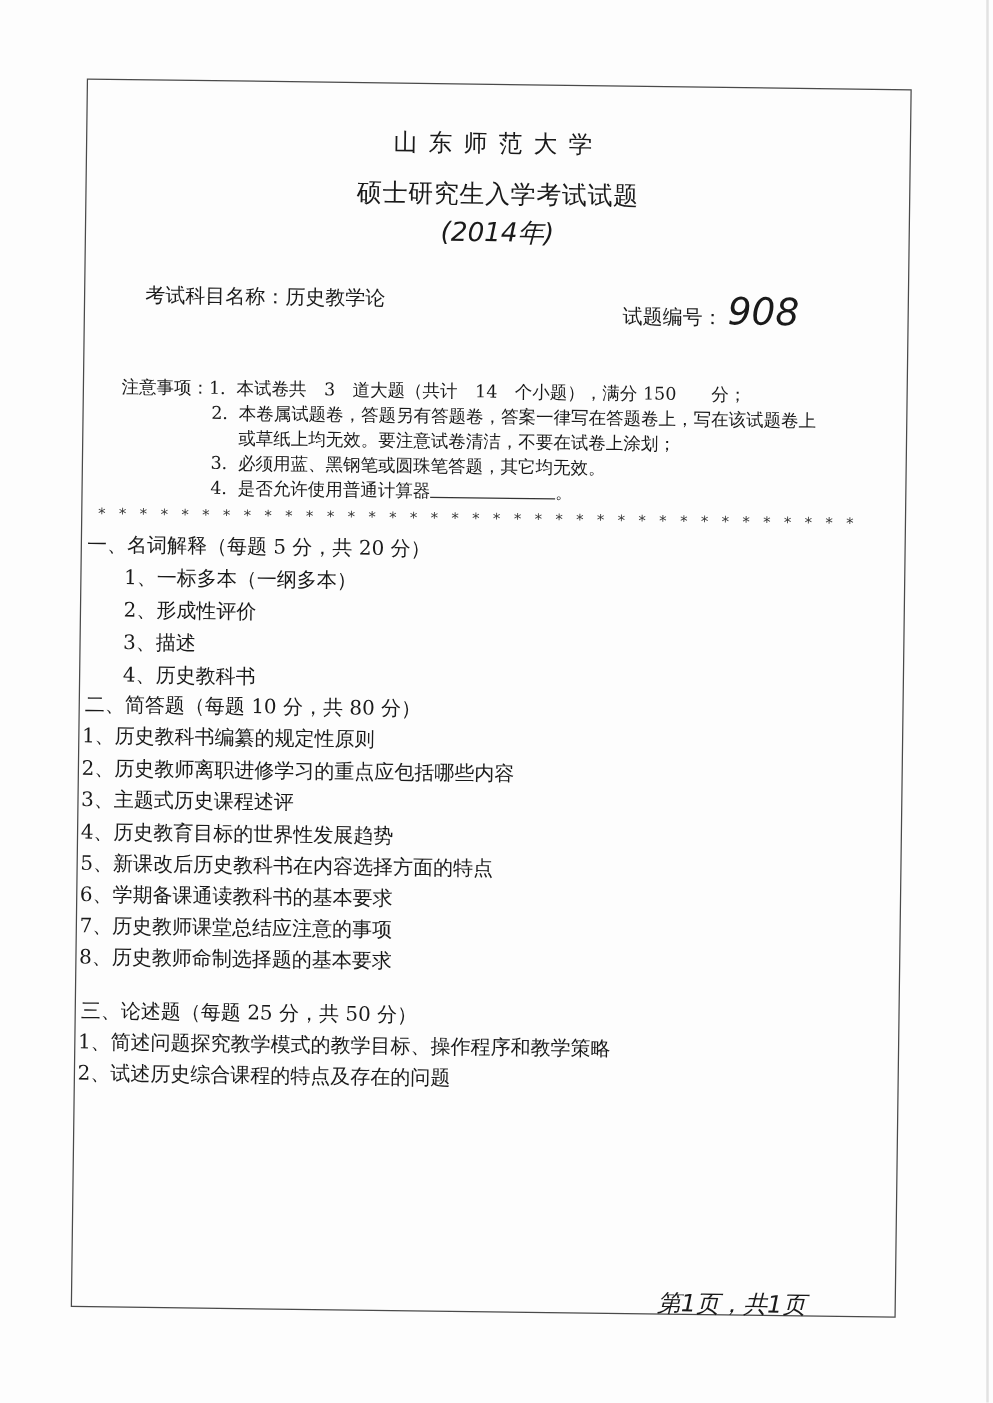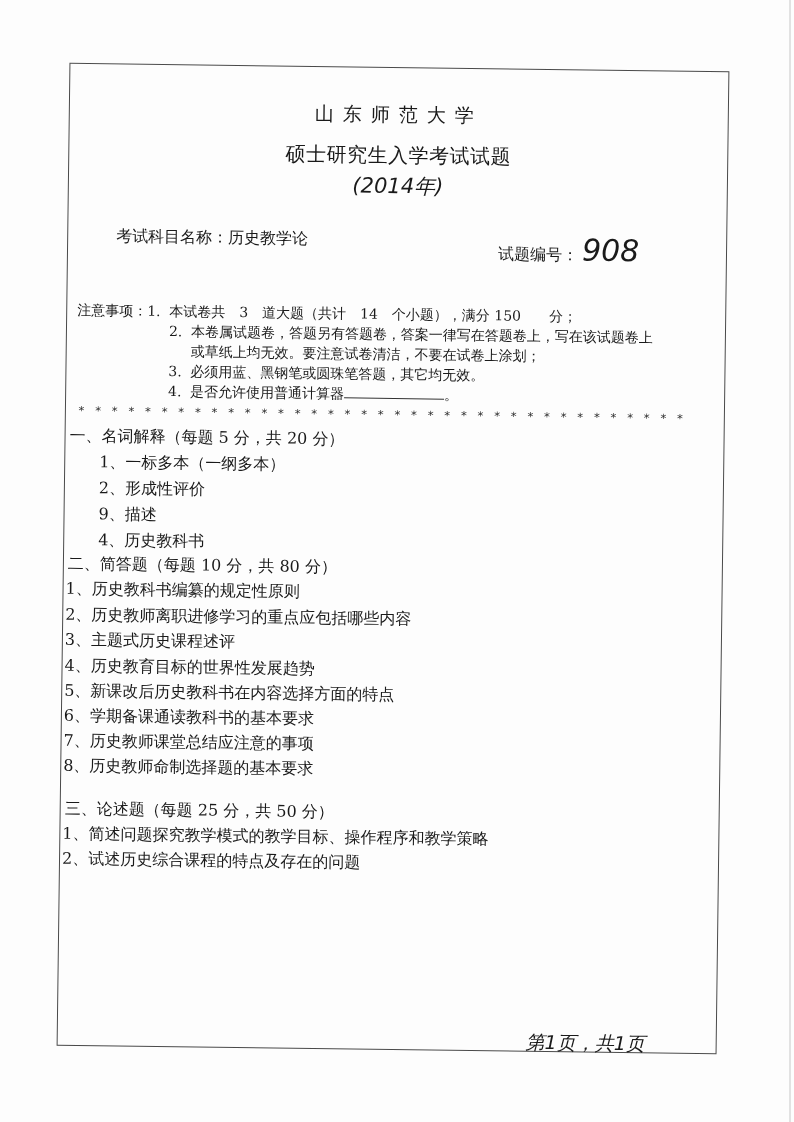--- a/index.html
+++ b/index.html
@@ -22,21 +22,21 @@
   }
   .abs { position: absolute; white-space: nowrap; }
   .uni { left: 0; width: 100%; top: 34px; text-align: center; font-size: 19px; letter-spacing: 9px; }
   .title { left: 0; width: 100%; top: 74px; text-align: center; font-size: 20px; letter-spacing: 0.5px; }
   .year { left: 0; width: 100%; top: 104px; text-align: center; font-size: 21px; font-style: italic; font-family: "DejaVu Sans", sans-serif; font-weight: 300; }
   .subj { left: 48px; top: 162px; font-size: 16px; }
   .code { left: 430px; top: 162px; font-size: 16px; }
   .code .hw { font-style: italic; font-size: 30px; font-family: "DejaVu Sans", sans-serif; margin-left: 4px; }
   .notes { left: 10px; top: 236px; font-size: 14px; line-height: 20px; }
   .notes .row { display: flex; }
-  .notes .lbl { width: 70px; }
+  .notes .lbl { width: 70px; margin-left: 20px; }
   .notes .num { width: 22px; }
   .notes .indent { padding-left: 92px; }
   .notes .indent2 { padding-left: 114px; }
   .blank { display: inline-block; width: 100px; border-bottom: 1px solid #333; height: 14px; vertical-align: bottom; }
   .stars { left: 12px; top: 340px; font-size: 12px; letter-spacing: 9.4px; font-family: "DejaVu Sans Mono", monospace; color: #333; }
   .section { left: 4px; font-size: 16px; }
   .q { font-size: 16px; }
   .q1 { left: 34px; }
   .q2 { left: 2px; }
   .footer { left: 468px; top: 960px; font-size: 19px; font-style: italic; font-family: "DejaVu Sans", sans-serif; }
@@ -81,21 +81,21 @@
       <span class="blank"></span>
       <span>。</span>
     </div>
   </div>
 
   <div class="abs stars">*************************************</div>
 
   <div class="abs section" style="top:362px">一、名词解释（每题 5 分，共 20 分）</div>
   <div class="abs q q1" style="top:388px">1、一标多本（一纲多本）</div>
   <div class="abs q q1" style="top:414px">2、形成性评价</div>
-  <div class="abs q q1" style="top:440px">9、描述</div>
+  <div class="abs q q1" style="top:440px">3、描述</div>
   <div class="abs q q1" style="top:466px">4、历史教科书</div>
 
   <div class="abs section" style="top:490px">二、简答题（每题 10 分，共 80 分）</div>
   <div class="abs q q2" style="top:515px">1、历史教科书编纂的规定性原则</div>
   <div class="abs q q2" style="top:541px">2、历史教师离职进修学习的重点应包括哪些内容</div>
   <div class="abs q q2" style="top:566px">3、主题式历史课程述评</div>
   <div class="abs q q2" style="top:592px">4、历史教育目标的世界性发展趋势</div>
   <div class="abs q q2" style="top:617px">5、新课改后历史教科书在内容选择方面的特点</div>
   <div class="abs q q2" style="top:642px">6、学期备课通读教科书的基本要求</div>
   <div class="abs q q2" style="top:667px">7、历史教师课堂总结应注意的事项</div>

